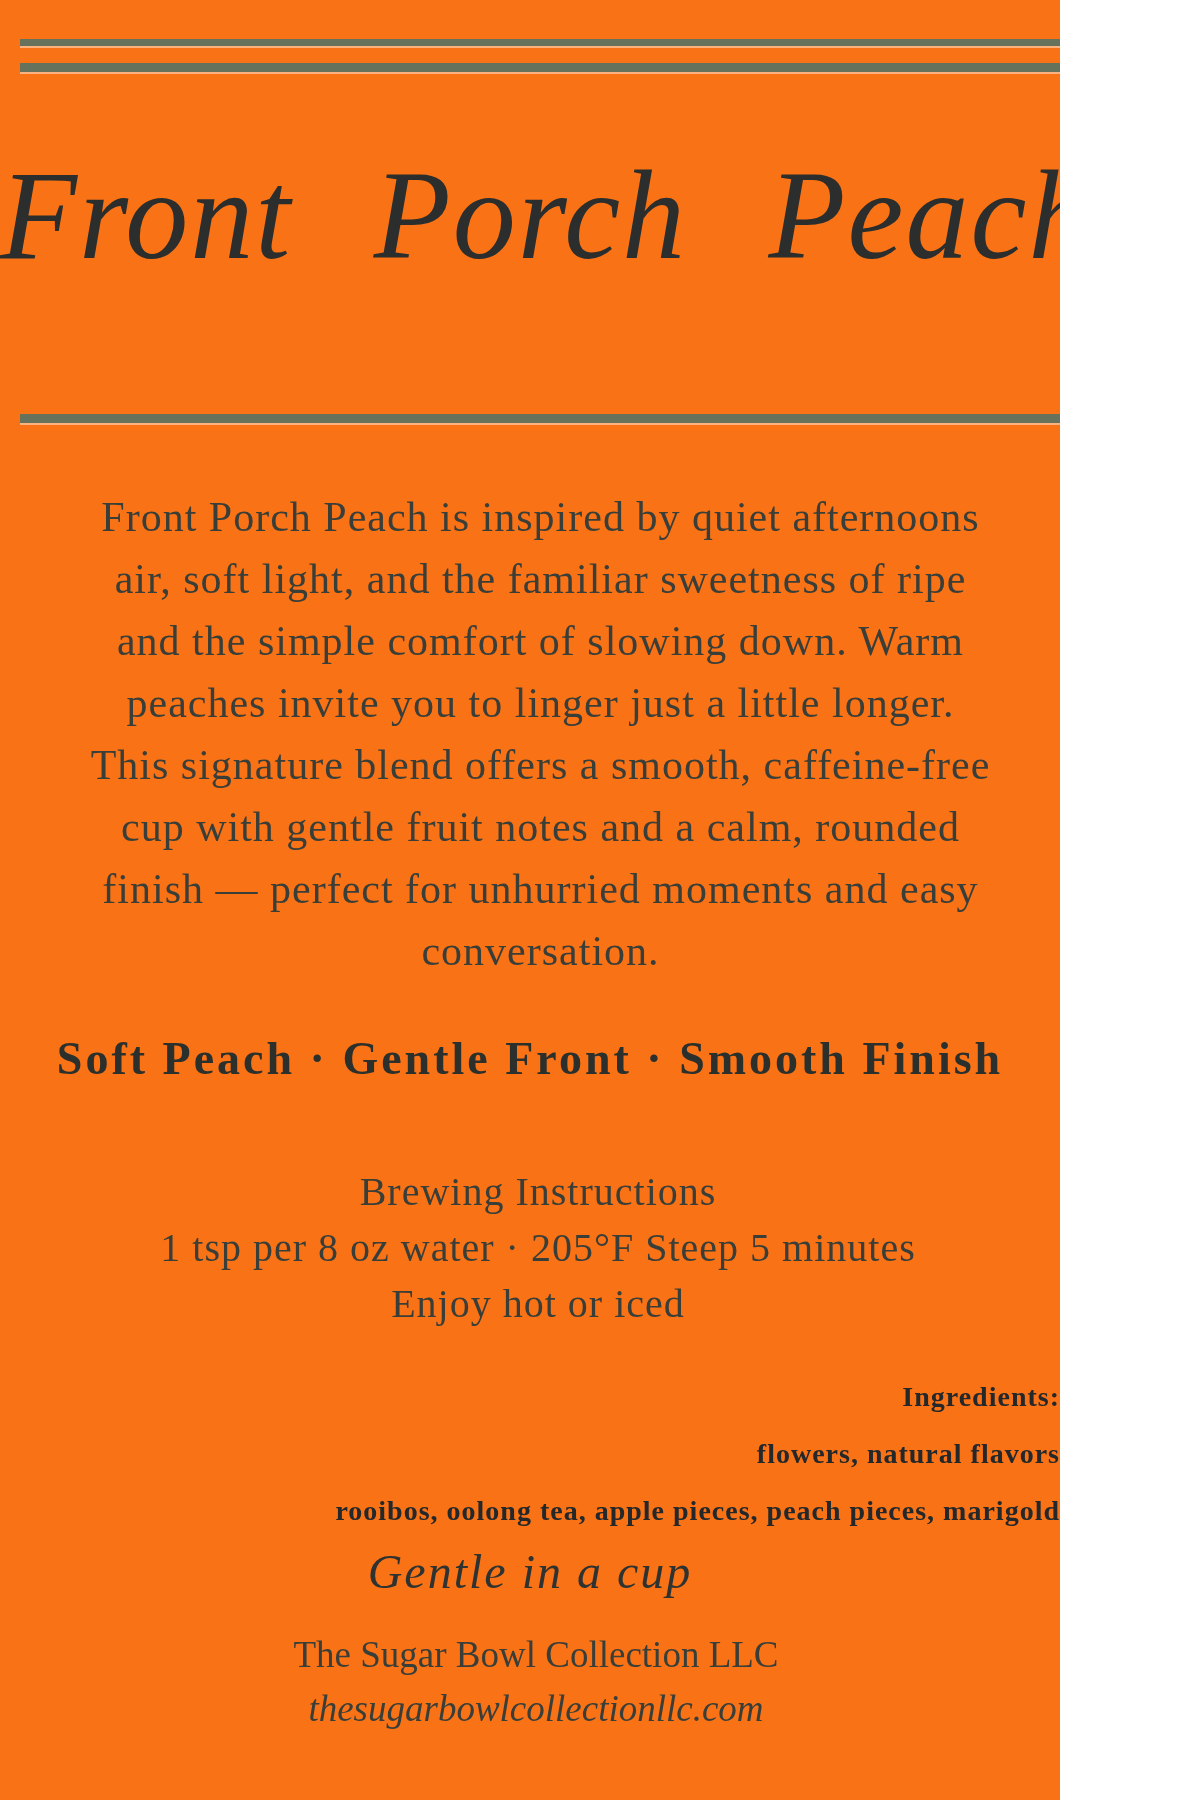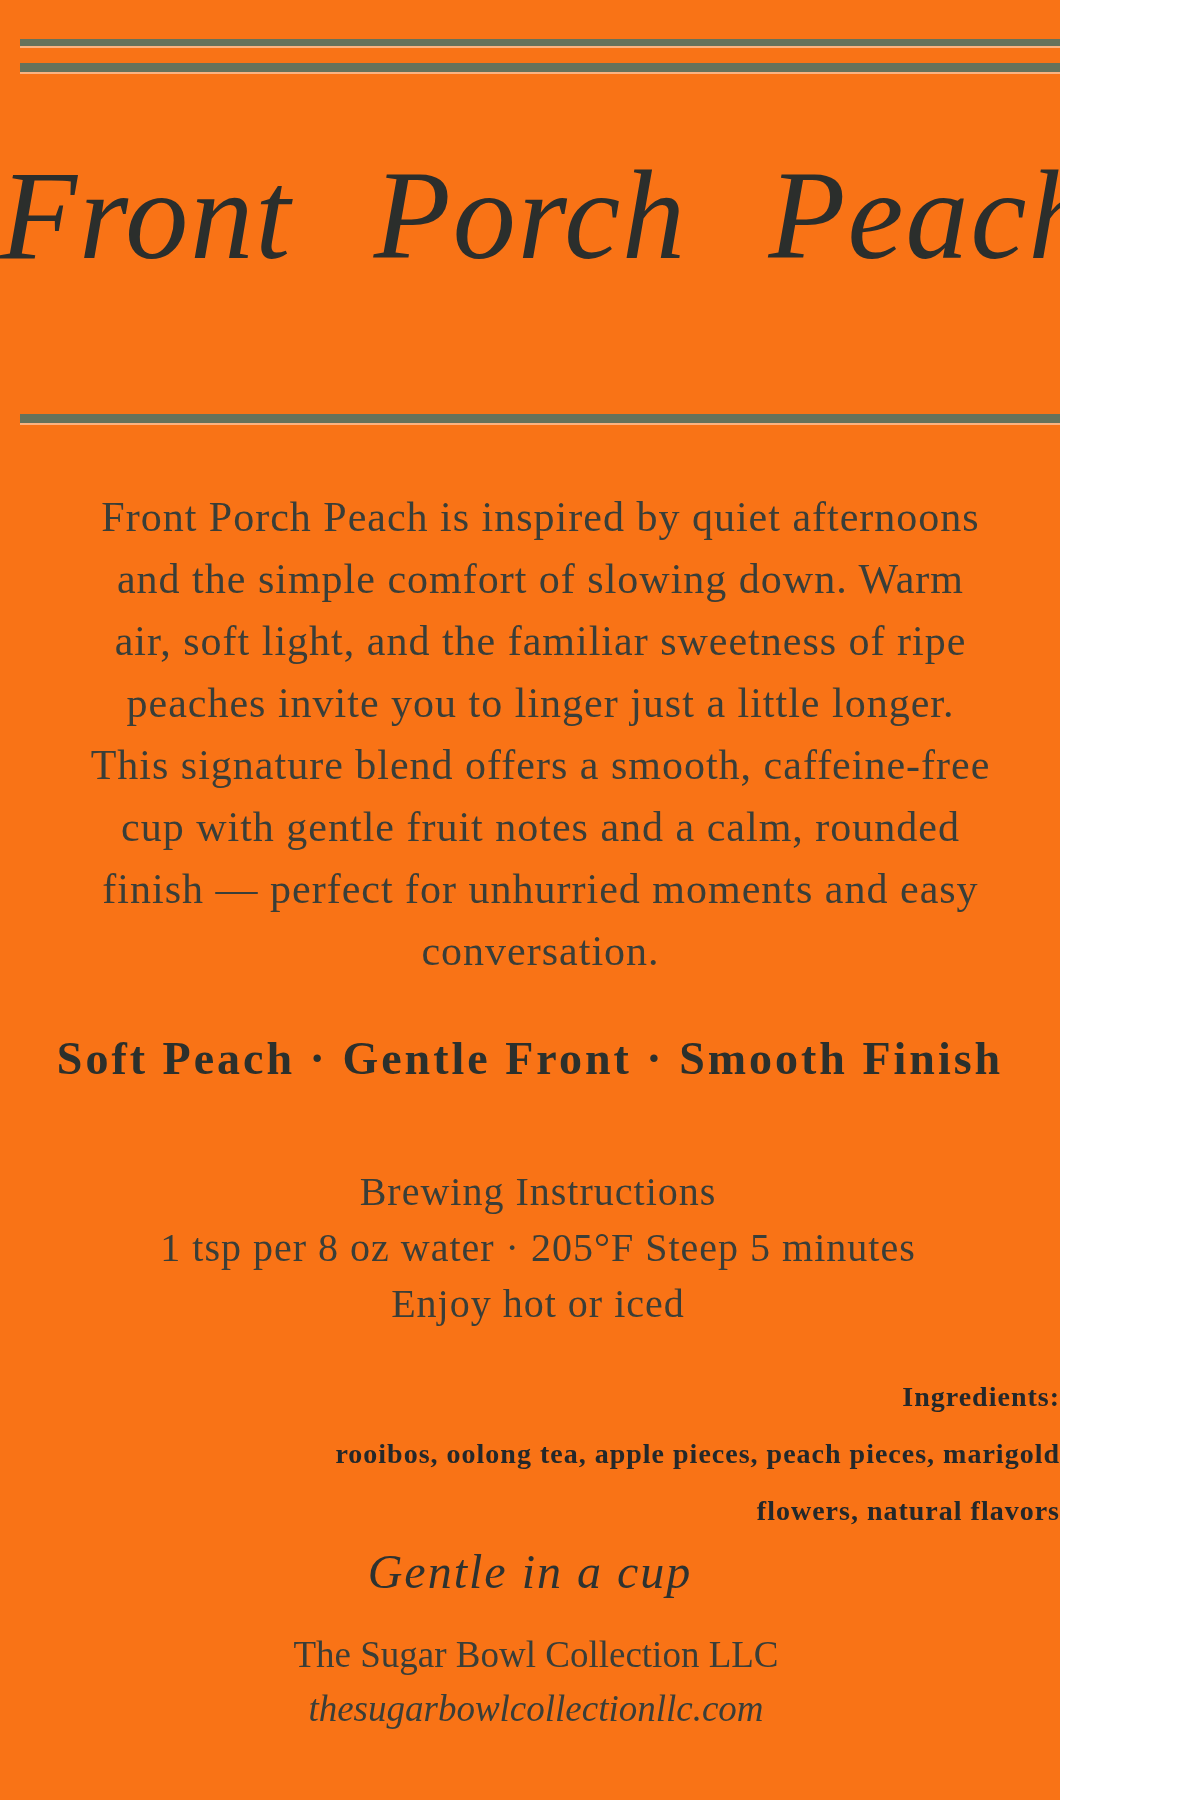--- a/index.html
+++ b/index.html
@@ -119,41 +119,41 @@
 
   <div class="rule rule-top-1"></div>
   <div class="rule rule-top-2"></div>
 
   <div class="title">Front Porch Peach</div>
 
   <div class="rule rule-title"></div>
 
   <div class="description">
     <span>Front Porch Peach is inspired by quiet afternoons</span>
+    <span>air, soft light, and the familiar sweetness of ripe</span>
     <span>and the simple comfort of slowing down. Warm</span>
-    <span>air, soft light, and the familiar sweetness of ripe</span>
     <span>peaches invite you to linger just a little longer.</span>
     <span>This signature blend offers a smooth, caffeine-free</span>
     <span>cup with gentle fruit notes and a calm, rounded</span>
     <span>finish — perfect for unhurried moments and easy</span>
     <span>conversation.</span>
   </div>
 
   <div class="tasting">Soft Peach · Gentle Front · Smooth Finish</div>
 
   <div class="brewing">
     <span>Brewing Instructions</span>
     <span>1 tsp per 8 oz water · 205°F Steep 5 minutes</span>
     <span>Enjoy hot or iced</span>
   </div>
 
   <div class="ingredients">
     <span>Ingredients:</span>
+    <span>flowers, natural flavors</span>
     <span>rooibos, oolong tea, apple pieces, peach pieces, marigold</span>
-    <span>flowers, natural flavors</span>
   </div>
 
   <div class="tagline">Gentle in a cup</div>
 
   <div class="company">
     <span>The Sugar Bowl Collection LLC</span>
     <span class="website">thesugarbowlcollectionllc.com</span>
   </div>
 
 </div>

